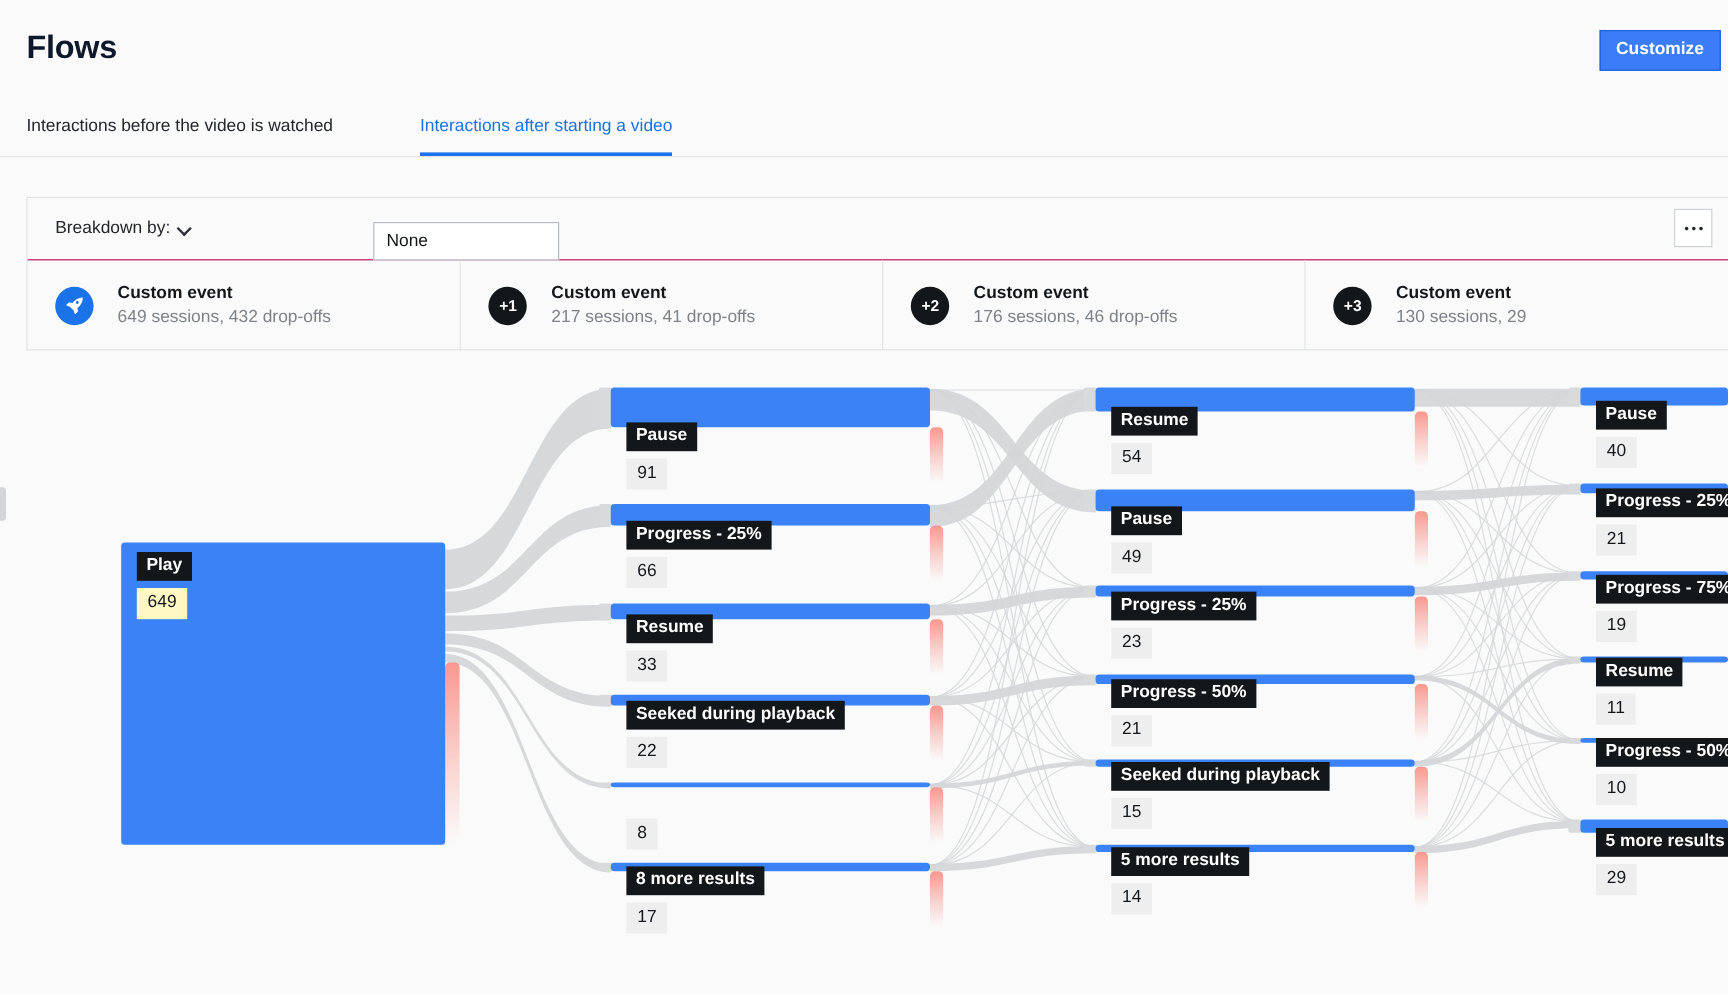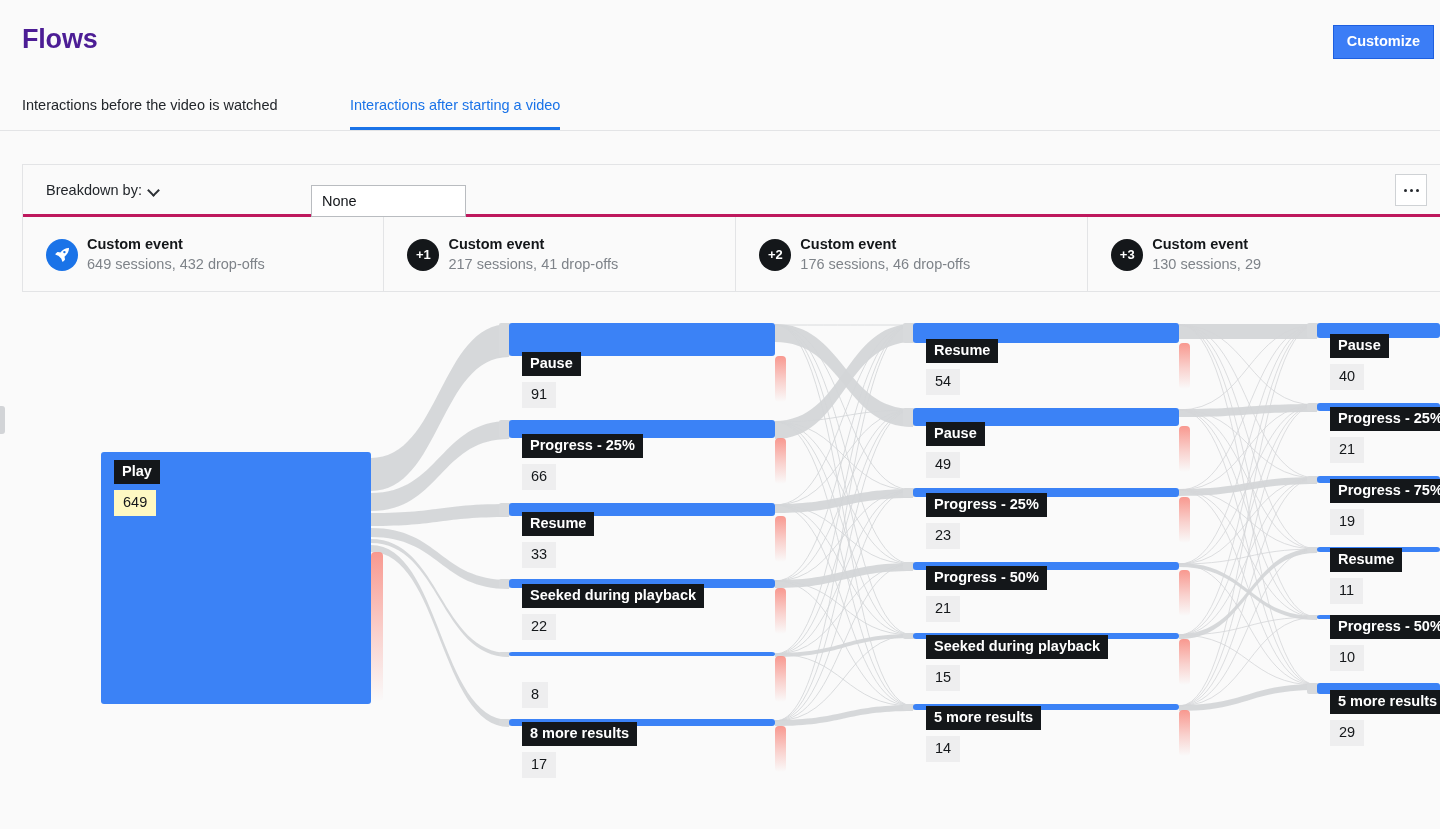--- a/index.html
+++ b/index.html
@@ -8,21 +8,21 @@
     background: #fafafa;
     font-family: "Liberation Sans", sans-serif;
     overflow: hidden;
   }
   .page { position: relative; width: 1440px; height: 829px; background: #fafafa; }
 
   
   .header { position: absolute; left: 0; top: 0; width: 1440px; height: 84px; }
   .page-title {
     position: absolute; left: 22px; top: 24px;
-    font-size: 27px; font-weight: bold; color: #4c1d95; letter-spacing: -0.2px;
+    font-size: 27px; font-weight: bold; color: #0f172a; letter-spacing: -0.2px;
   }
   .customize-btn {
     position: absolute; right: 6px; top: 25px;
     background: #3b7df6; color: #ffffff;
     border: 1px solid #1d5fe0;
     font-size: 14.5px; font-weight: bold;
     padding: 8px 13px 9px 13px; line-height: 1;
     cursor: pointer; font-family: "Liberation Sans", sans-serif;
   }
 
@@ -42,21 +42,21 @@
   
   .stepcard {
     position: absolute; left: 22px; top: 164px;
     width: 1418px; height: 128px;
     background: #fafafa;
     border: 1px solid #e3e4e6;
     border-right: none;
   }
   .breakdown-row {
     position: relative; height: 52px;
-    border-bottom: 3px solid #be185d;
+    border-bottom: 1px solid #be185d;
   }
   .breakdown-label {
     position: absolute; left: 23px; top: 17px;
     font-size: 14.5px; color: #22262b;
   }
   .breakdown-select {
     position: absolute; left: 144px; top: 10px;
     width: 155px; height: 32px;
     background: #ffffff; border: 1px solid #b9bcc0;
     font-size: 14.5px; color: #111418;
@@ -93,21 +93,21 @@
   .step.s3 { width: 405px; border-right: none; }
   .step-badge {
     width: 32px; height: 32px; border-radius: 50%;
     margin-left: 23px; flex: none;
     display: flex; align-items: center; justify-content: center;
     color: #ffffff; font-size: 13px; font-weight: bold;
   }
   .step-badge.blue { background: #1a73e8; }
   .step-badge.dark { background: #14171a; }
   .step-badge svg { width: 17px; height: 17px; }
-  .step-text { margin-left: 9px; }
+  .step-text { margin-left: 20px; }
   .step-name { font-size: 14.5px; font-weight: bold; color: #14171a; line-height: 1.35; white-space: nowrap; }
   .step-sub { font-size: 14.5px; color: #7e8389; line-height: 1.35; white-space: nowrap; }
 
   
   .sankey { position: absolute; left: 0; top: 300px; width: 1440px; height: 500px; }
   .sankey svg { display: block; }
 
   .node-label {
     position: absolute;
     background: #14171a; color: #ffffff;

